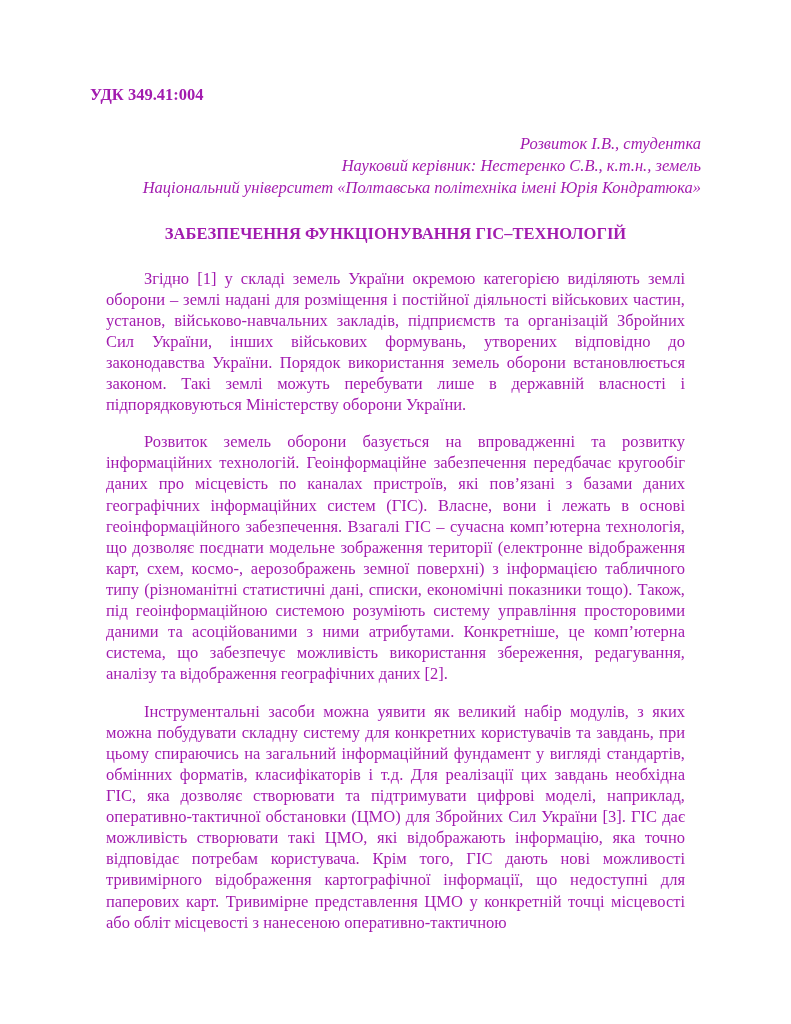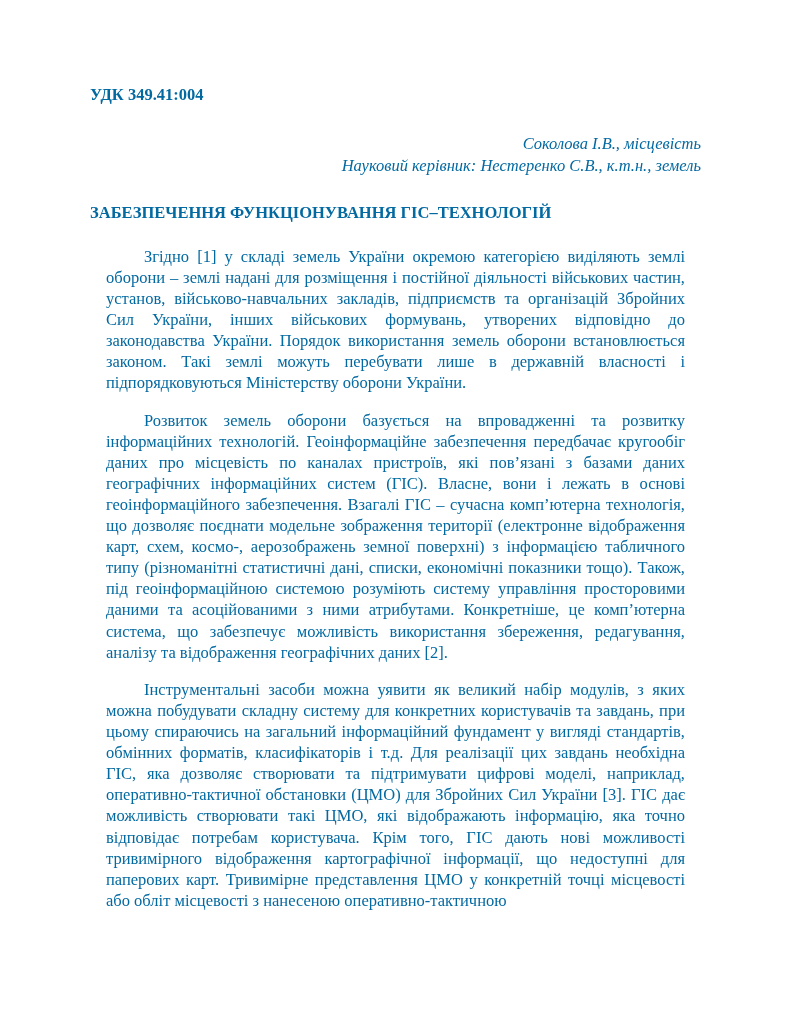--- a/index.html
+++ b/index.html
@@ -8,57 +8,59 @@
     background: #ffffff;
   }
   .page {
     position: relative;
     width: 791px;
     height: 1013px;
     box-sizing: border-box;
     background: #ffffff;
     padding: 84px 90px 48px 90px;
     font-family: "Liberation Serif", "DejaVu Serif", serif;
-    color: #0369a1;
+    color: #a21caf;
     font-size: 16.5px;
     line-height: 1.28;
   }
   .udc {
     font-weight: bold;
     margin: 0 0 28px 0;
   }
   .authors {
     text-align: right;
     font-style: italic;
     margin: 0 0 24px 0;
   }
   .authors div {
     line-height: 1.32;
   }
   .title {
+    text-align: center;
     font-weight: bold;
     margin: 0 0 22px 0;
     line-height: 1.4;
   }
   .body p {
     margin: 16px;
     text-align: justify;
     text-indent: 38px;
   }
 </style>
 </head>
 <body>
 
 <div class="page">
 
   <div class="udc">УДК 349.41:004</div>
 
   <div class="authors">
-      <div>Соколова І.В., місцевість</div>
+      <div>Розвиток І.В., студентка</div>
       <div>Науковий керівник: Нестеренко С.В., к.т.н., земель</div>
+      <div>Національний університет «Полтавська політехніка імені Юрія Кондратюка»</div>
     </div>
 
   <div class="title">
     <div>ЗАБЕЗПЕЧЕННЯ ФУНКЦІОНУВАННЯ ГІС–ТЕХНОЛОГІЙ</div>
   </div>
 
   <div class="body">
       <p>Згідно [1] у складі земель України окремою категорією виділяють землі оборони – землі надані для розміщення і постійної діяльності військових частин, установ, військово-навчальних закладів, підприємств та організацій Збройних Сил України, інших військових формувань, утворених відповідно до законодавства України. Порядок використання земель оборони встановлюється законом. Такі землі можуть перебувати лише в державній власності і підпорядковуються Міністерству оборони України.</p>
       <p>Розвиток земель оборони базується на впровадженні та розвитку інформаційних технологій. Геоінформаційне забезпечення передбачає кругообіг даних про місцевість по каналах пристроїв, які пов’язані з базами даних географічних інформаційних систем (ГІС). Власне, вони і лежать в основі геоінформаційного забезпечення. Взагалі ГІС – сучасна комп’ютерна технологія, що дозволяє поєднати модельне зображення території (електронне відображення карт, схем, космо-, аерозображень земної поверхні) з інформацією табличного типу (різноманітні статистичні дані, списки, економічні показники тощо). Також, під геоінформаційною системою розуміють систему управління просторовими даними та асоційованими з ними атрибутами. Конкретніше, це комп’ютерна система, що забезпечує можливість використання збереження, редагування, аналізу та відображення географічних даних [2].</p>
       <p>Інструментальні засоби можна уявити як великий набір модулів, з яких можна побудувати складну систему для конкретних користувачів та завдань, при цьому спираючись на загальний інформаційний фундамент у вигляді стандартів, обмінних форматів, класифікаторів і т.д. Для реалізації цих завдань необхідна ГІС, яка дозволяє створювати та підтримувати цифрові моделі, наприклад, оперативно-тактичної обстановки (ЦМО) для Збройних Сил України [3]. ГІС дає можливість створювати такі ЦМО, які відображають інформацію, яка точно відповідає потребам користувача. Крім того, ГІС дають нові можливості тривимірного відображення картографічної інформації, що недоступні для паперових карт. Тривимірне представлення ЦМО у конкретній точці місцевості або обліт місцевості з нанесеною оперативно-тактичною</p>

